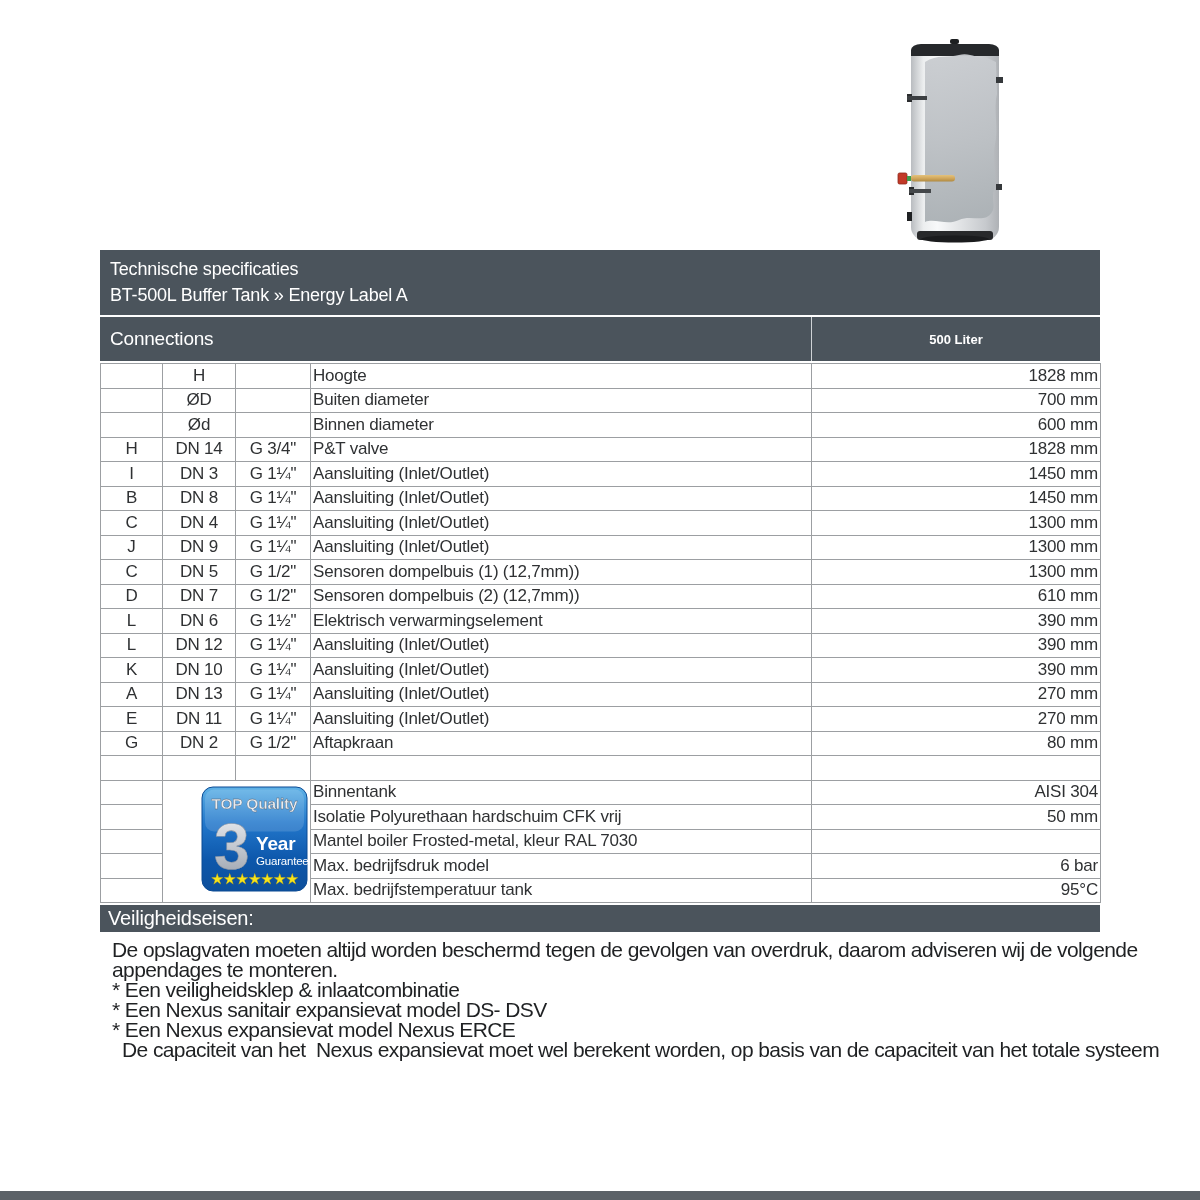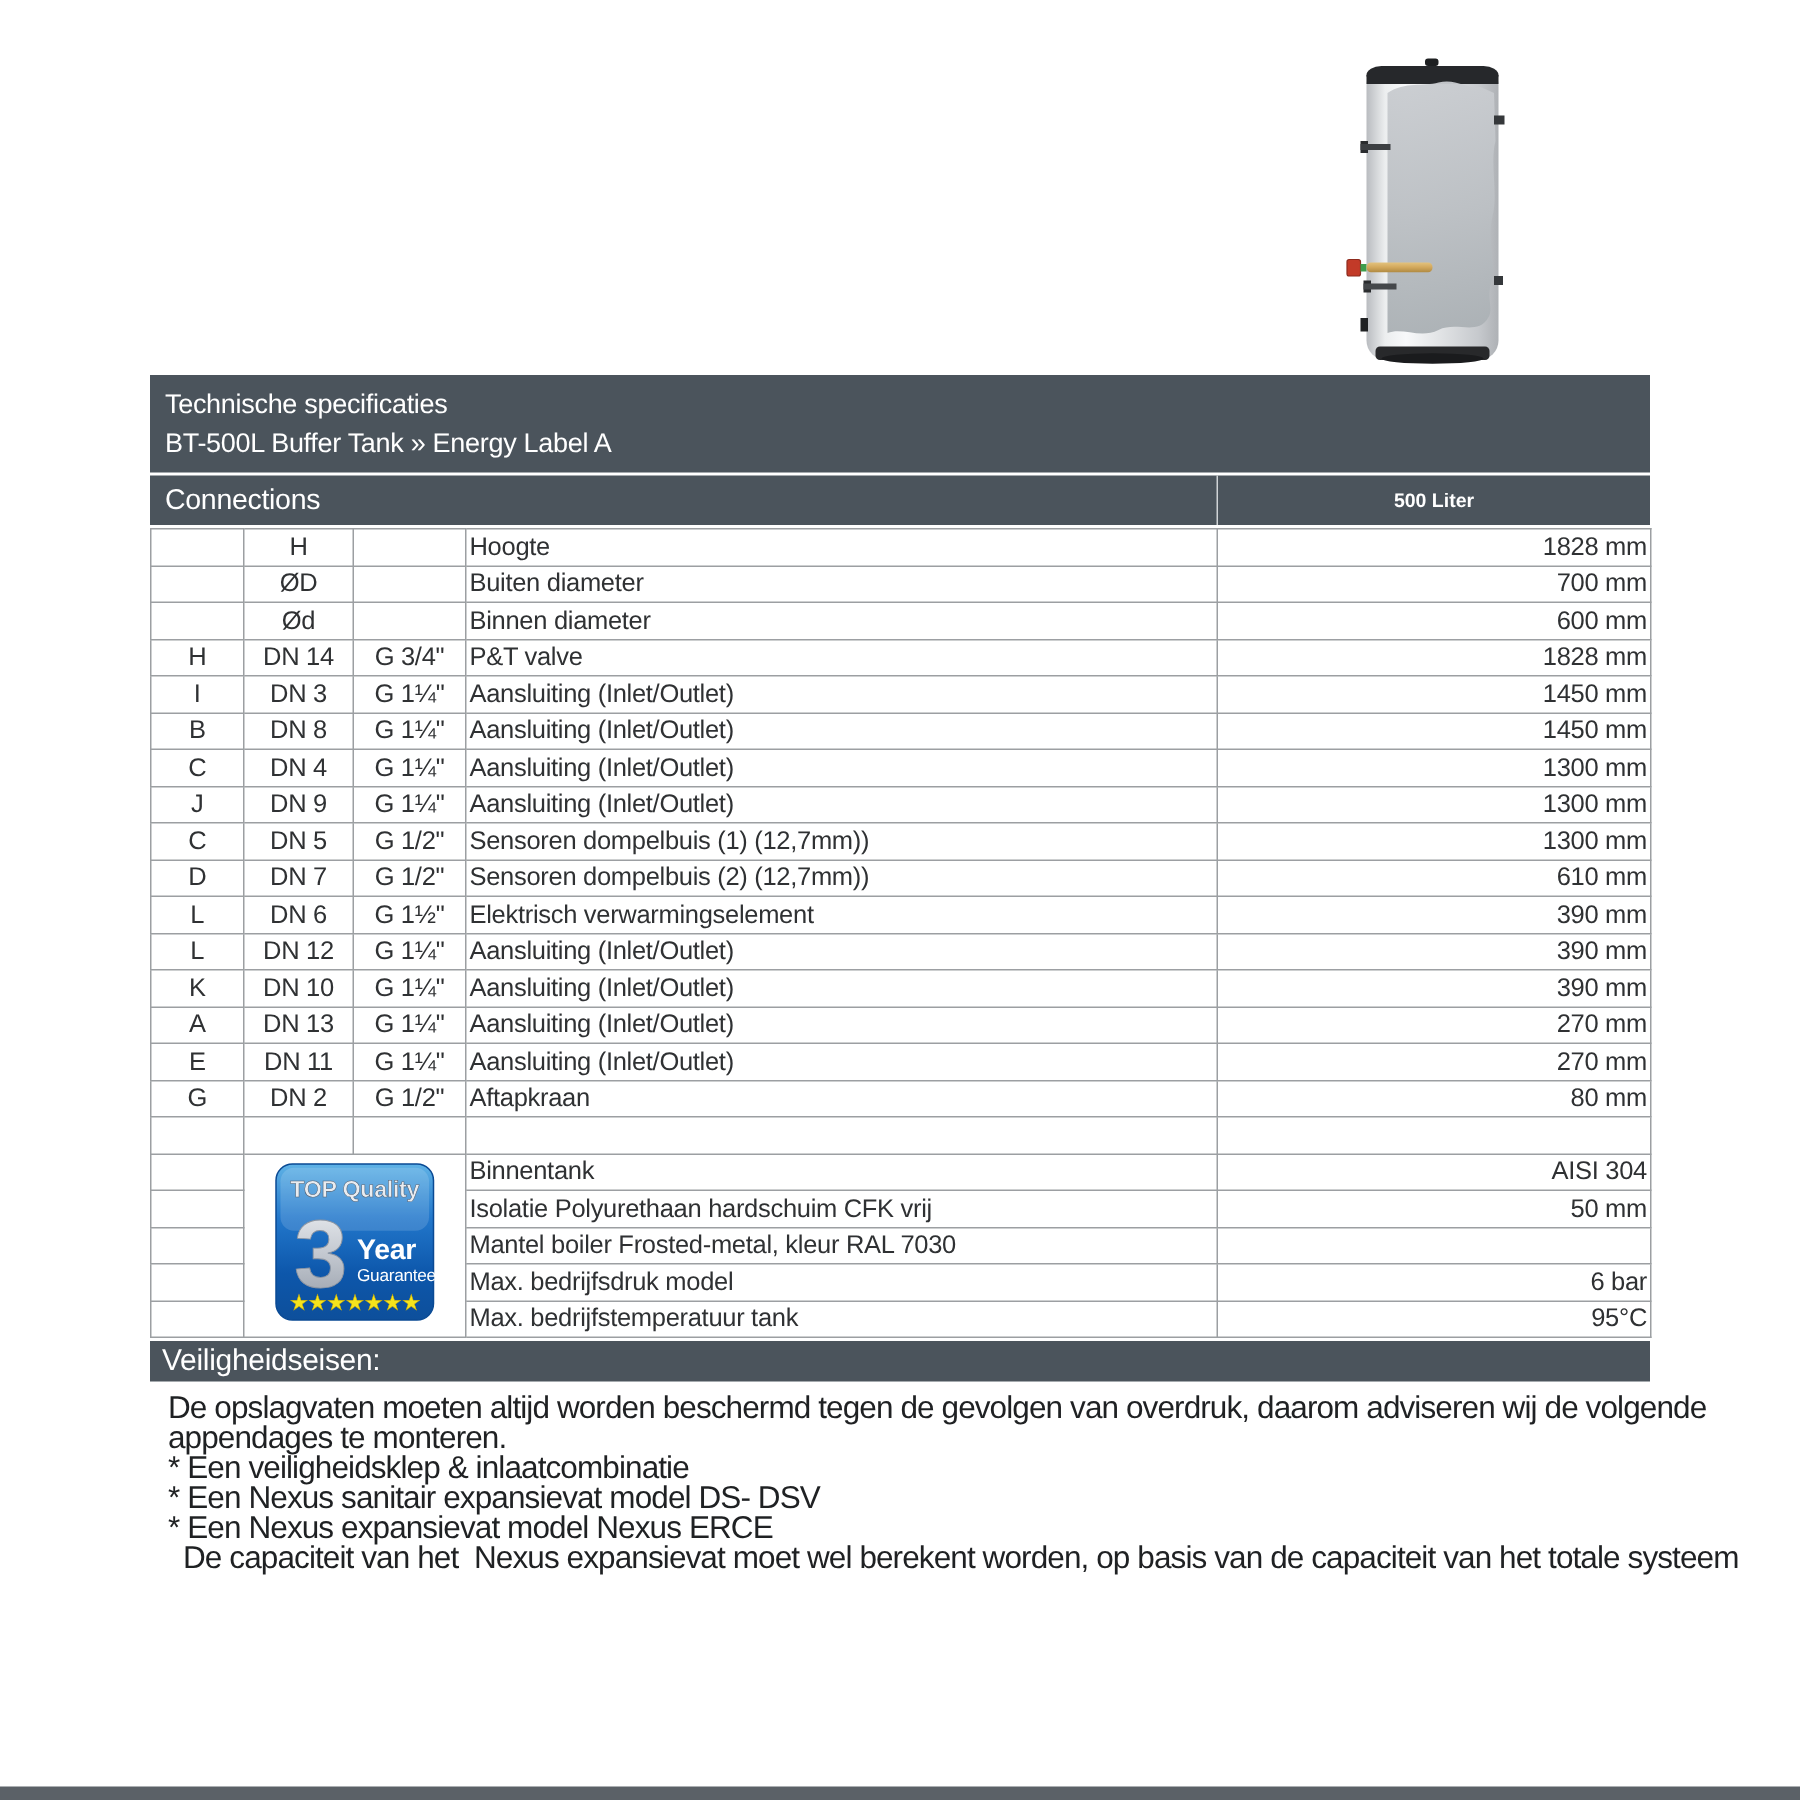--- a/index.html
+++ b/index.html
@@ -18,21 +18,21 @@
   .sheet{position:absolute;left:100px;top:250px;width:1000px;}
 
   
   .main-header{
     background:var(--header-bg);color:#fff;
     padding:6px 0 7px 10px;line-height:26px;font-size:18px;
     letter-spacing:-0.2px;
   }
   .connections-bar{
     margin-top:2px;background:var(--header-bg);color:#fff;
-    display:flex;height:33px;align-items:center;font-size:19px;
+    display:flex;height:44px;align-items:center;font-size:19px;
   }
   .connections-bar .left{flex:1;padding-left:10px;letter-spacing:-0.2px;}
   .connections-bar .right{
     width:289px;text-align:center;font-weight:bold;font-size:13px;
     border-left:1px solid #cfd3d6;align-self:stretch;display:flex;
     align-items:center;justify-content:center;
   }
 
   
   table.specs{
@@ -41,21 +41,21 @@
   }
   table.specs td{
     border:1px solid var(--border);height:24.5px;padding:0 2px;
     overflow:hidden;white-space:nowrap;background:#fff;
   }
   td.c-letter{text-align:center;}
   td.c-code{text-align:center;}
   td.c-size{text-align:center;}
   td.c-description{text-align:left;padding-left:8px;}
   td.c-value{text-align:right;}
-  td.badge-cell{text-align:center;vertical-align:middle;padding:0;}
+  td.badge-cell{text-align:right;vertical-align:middle;padding:0;}
 
   
   .safety-bar{
     margin-top:2px;background:var(--header-bg);color:#fff;height:27px;
     line-height:27px;padding-left:8px;font-size:20px;letter-spacing:-0.2px;
   }
   .safety-text{
     padding:8px 0 0 12px;font-size:21px;line-height:20px;
     letter-spacing:-0.6px;color:#1f2123;
   }

